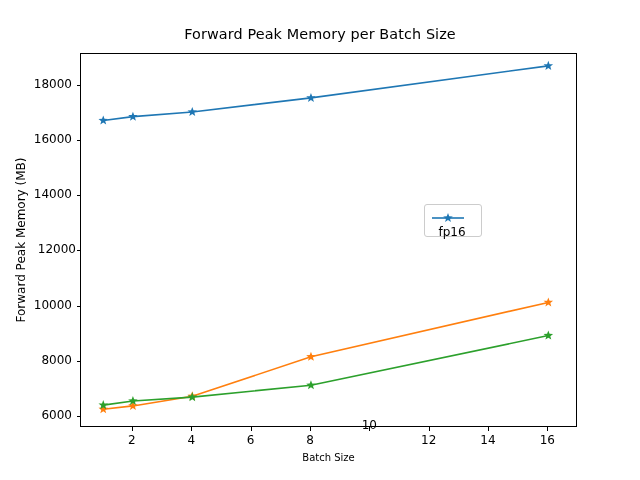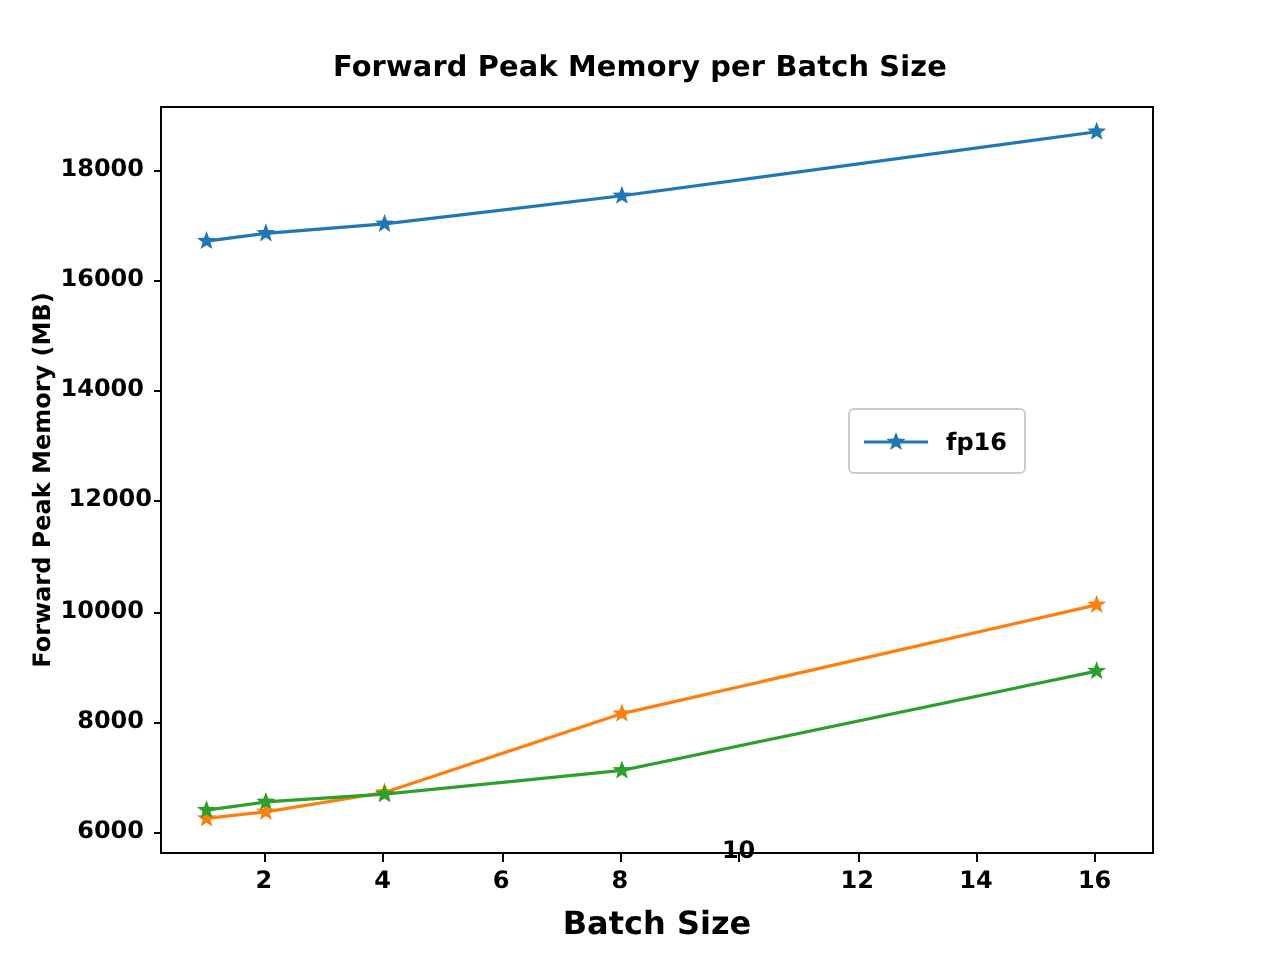--- a/index.html
+++ b/index.html
@@ -12,21 +12,20 @@
     height: 480px;
     font-family: "DejaVu Sans", sans-serif;
     color: #000000;
     overflow: hidden;
   }
   #figure {
     position: relative;
     width: 640px;
     height: 392px;
     background: #ffffff;
-    font-weight: bold;
   }
   #chart-title {
     position: absolute;
     left: 0;
     top: 26px;
     width: 640px;
     text-align: center;
     font-size: 14.4px;
     color: #000000;
     letter-spacing: 0.1px;
@@ -86,37 +85,38 @@
     transform-origin: 0 0;
     transform: rotate(-90deg) translate(-427px, 14px);
     white-space: nowrap;
   }
   #xlabel {
     position: absolute;
     left: 80px;
     top: 452px;
     width: 497px;
     text-align: center;
-    font-size: 16px;
+    font-size: 10px;
   }
   
   #legend {
     position: absolute;
     left: 424px;
     top: 204px;
     background: #ffffff;
     border: 1px solid #cccccc;
     border-radius: 3px;
     padding: 6px 8px 6px 6px;
     box-sizing: border-box;
   }
   .legend-row {
     display: flex;
     align-items: center;
     height: 19px;
+    flex-direction: column;
   }
   .legend-swatch {
     width: 34px;
     height: 14px;
     margin-right: 8px;
     position: relative;
     flex: 0 0 auto;
   }
   .legend-swatch svg { display: block; }
   .legend-text {

